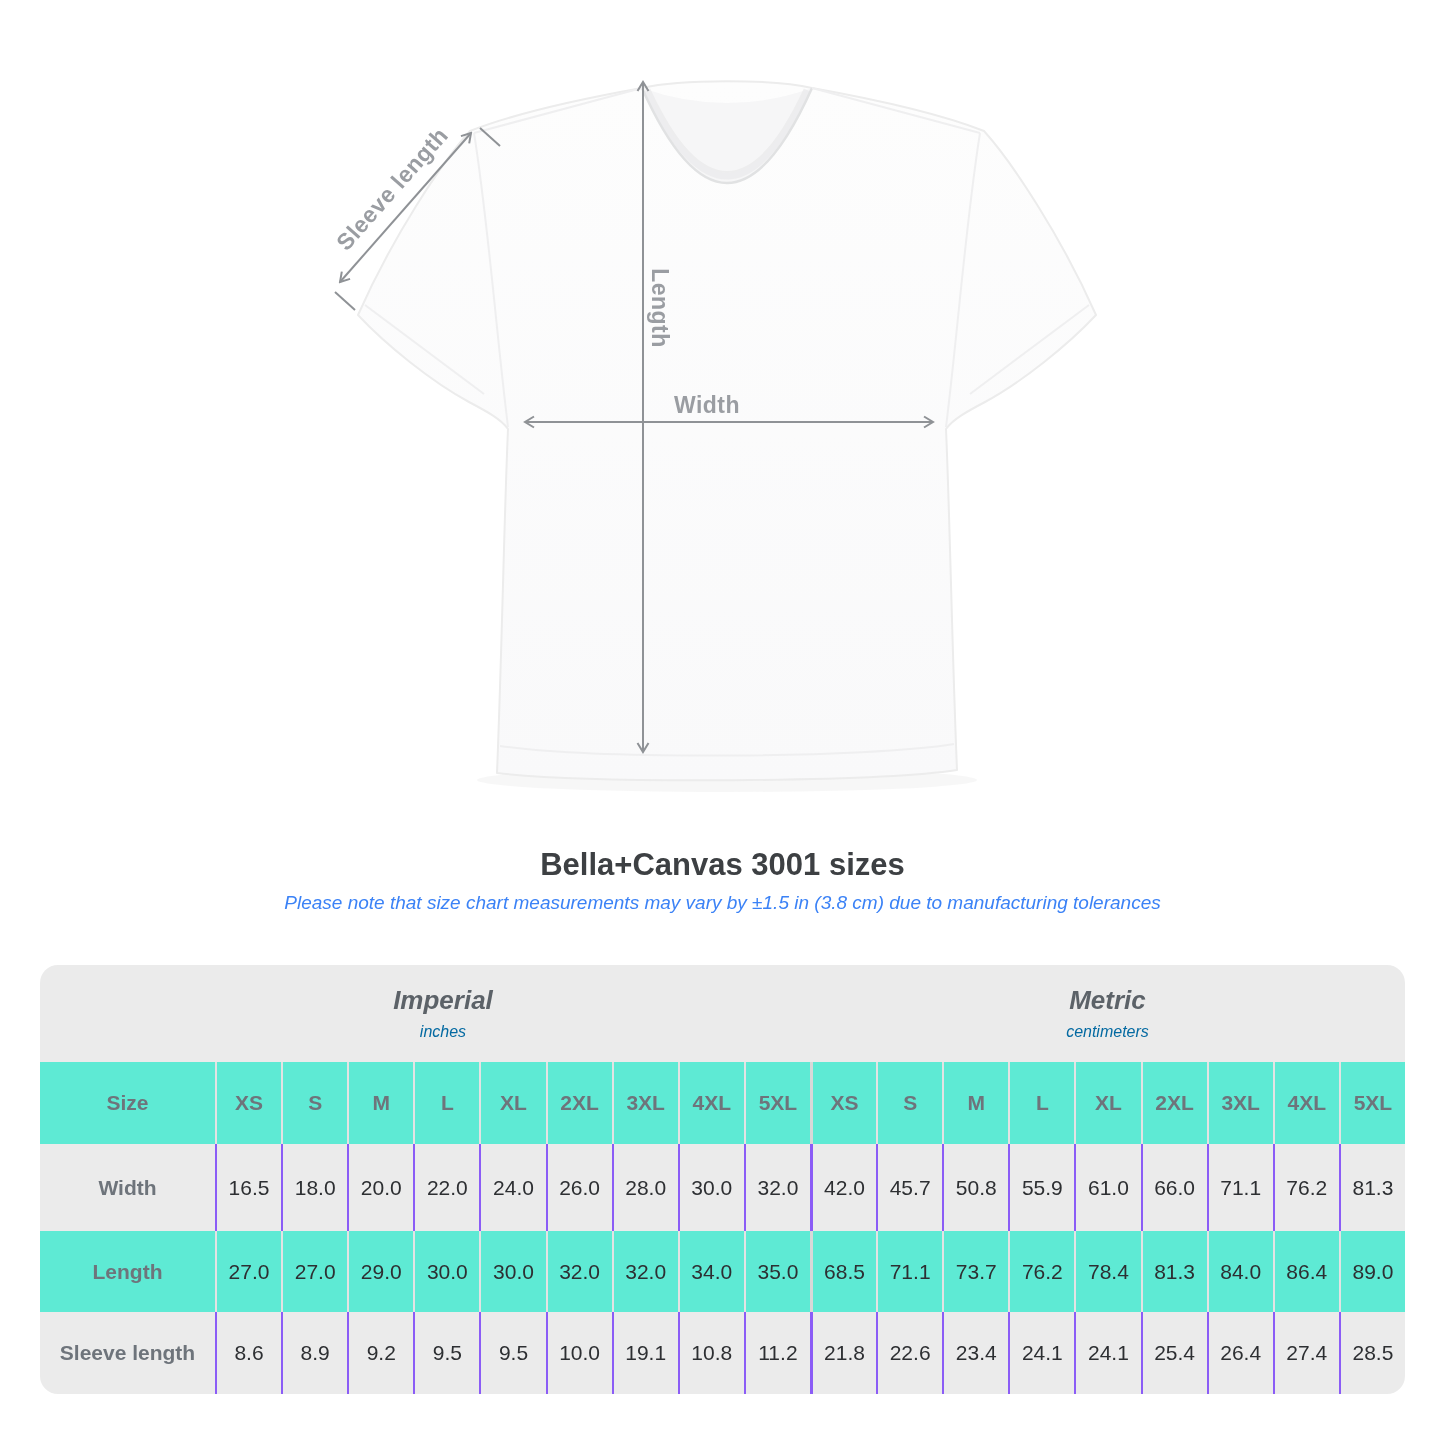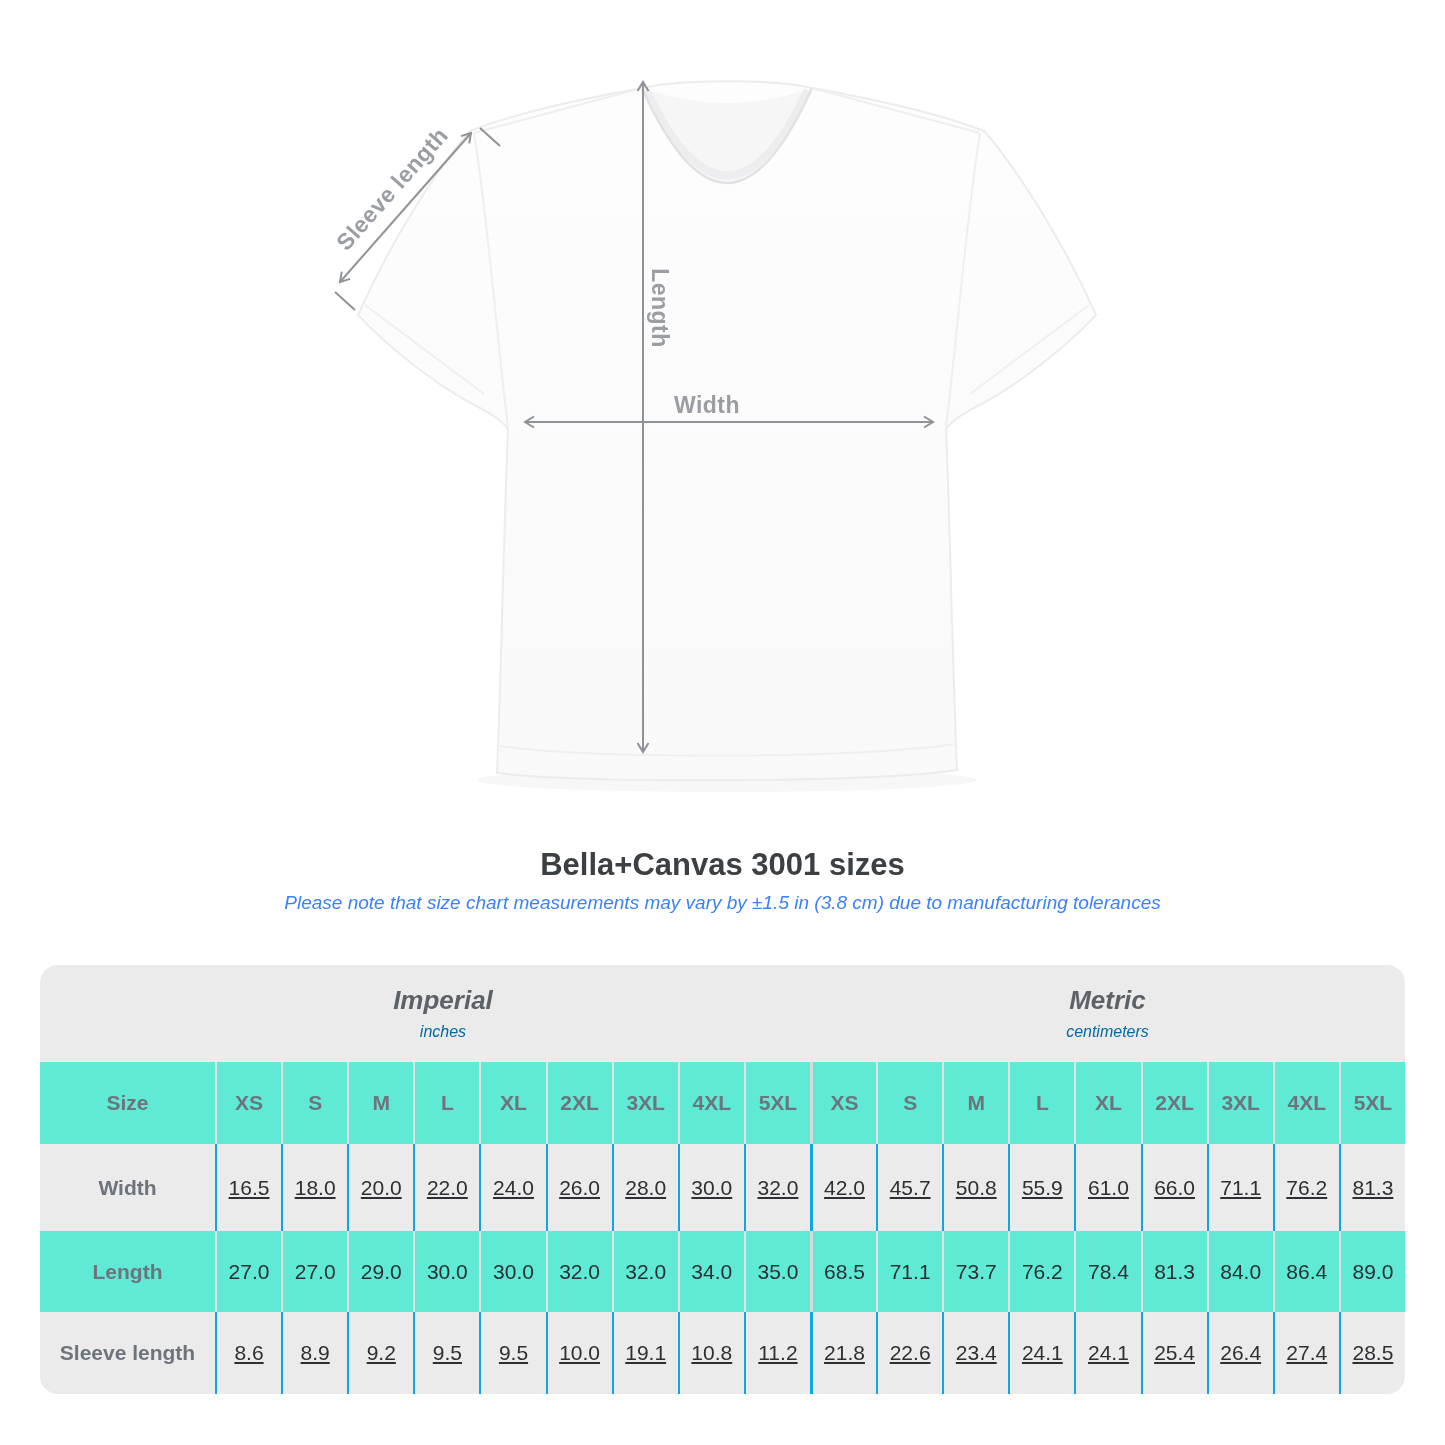--- a/index.html
+++ b/index.html
@@ -51,21 +51,21 @@
     box-sizing:border-box;height:100%;
   }
   .lab{width:12.8205%;font-size:21px;font-weight:bold;color:#6e747b;}
   .c{width:4.8433%;}
   .hdr{font-size:21px;font-weight:bold;color:#6e747b;}
   .val{font-size:21px;font-weight:normal;color:#2d2f32;}
 
   .row-w{background:#5eead4;}
   .row-g{background:#ebebeb;}
   .row-w .c{border-left:2px solid #e3e3e3;}
-  .row-g .c{border-left:2px solid #0ea5e9;text-decoration:underline;}
+  .row-g .c{border-left:2px solid #8b5cf6;}
   .c.ms{border-left-width:3px;}
   .row-w .c.ms{border-left-color:#d8d8d8;}
 </style>
 </head>
 <body>
 
 <div class="page">
 
   <svg class="diagram" viewBox="0 0 1445 840">
     <defs>

